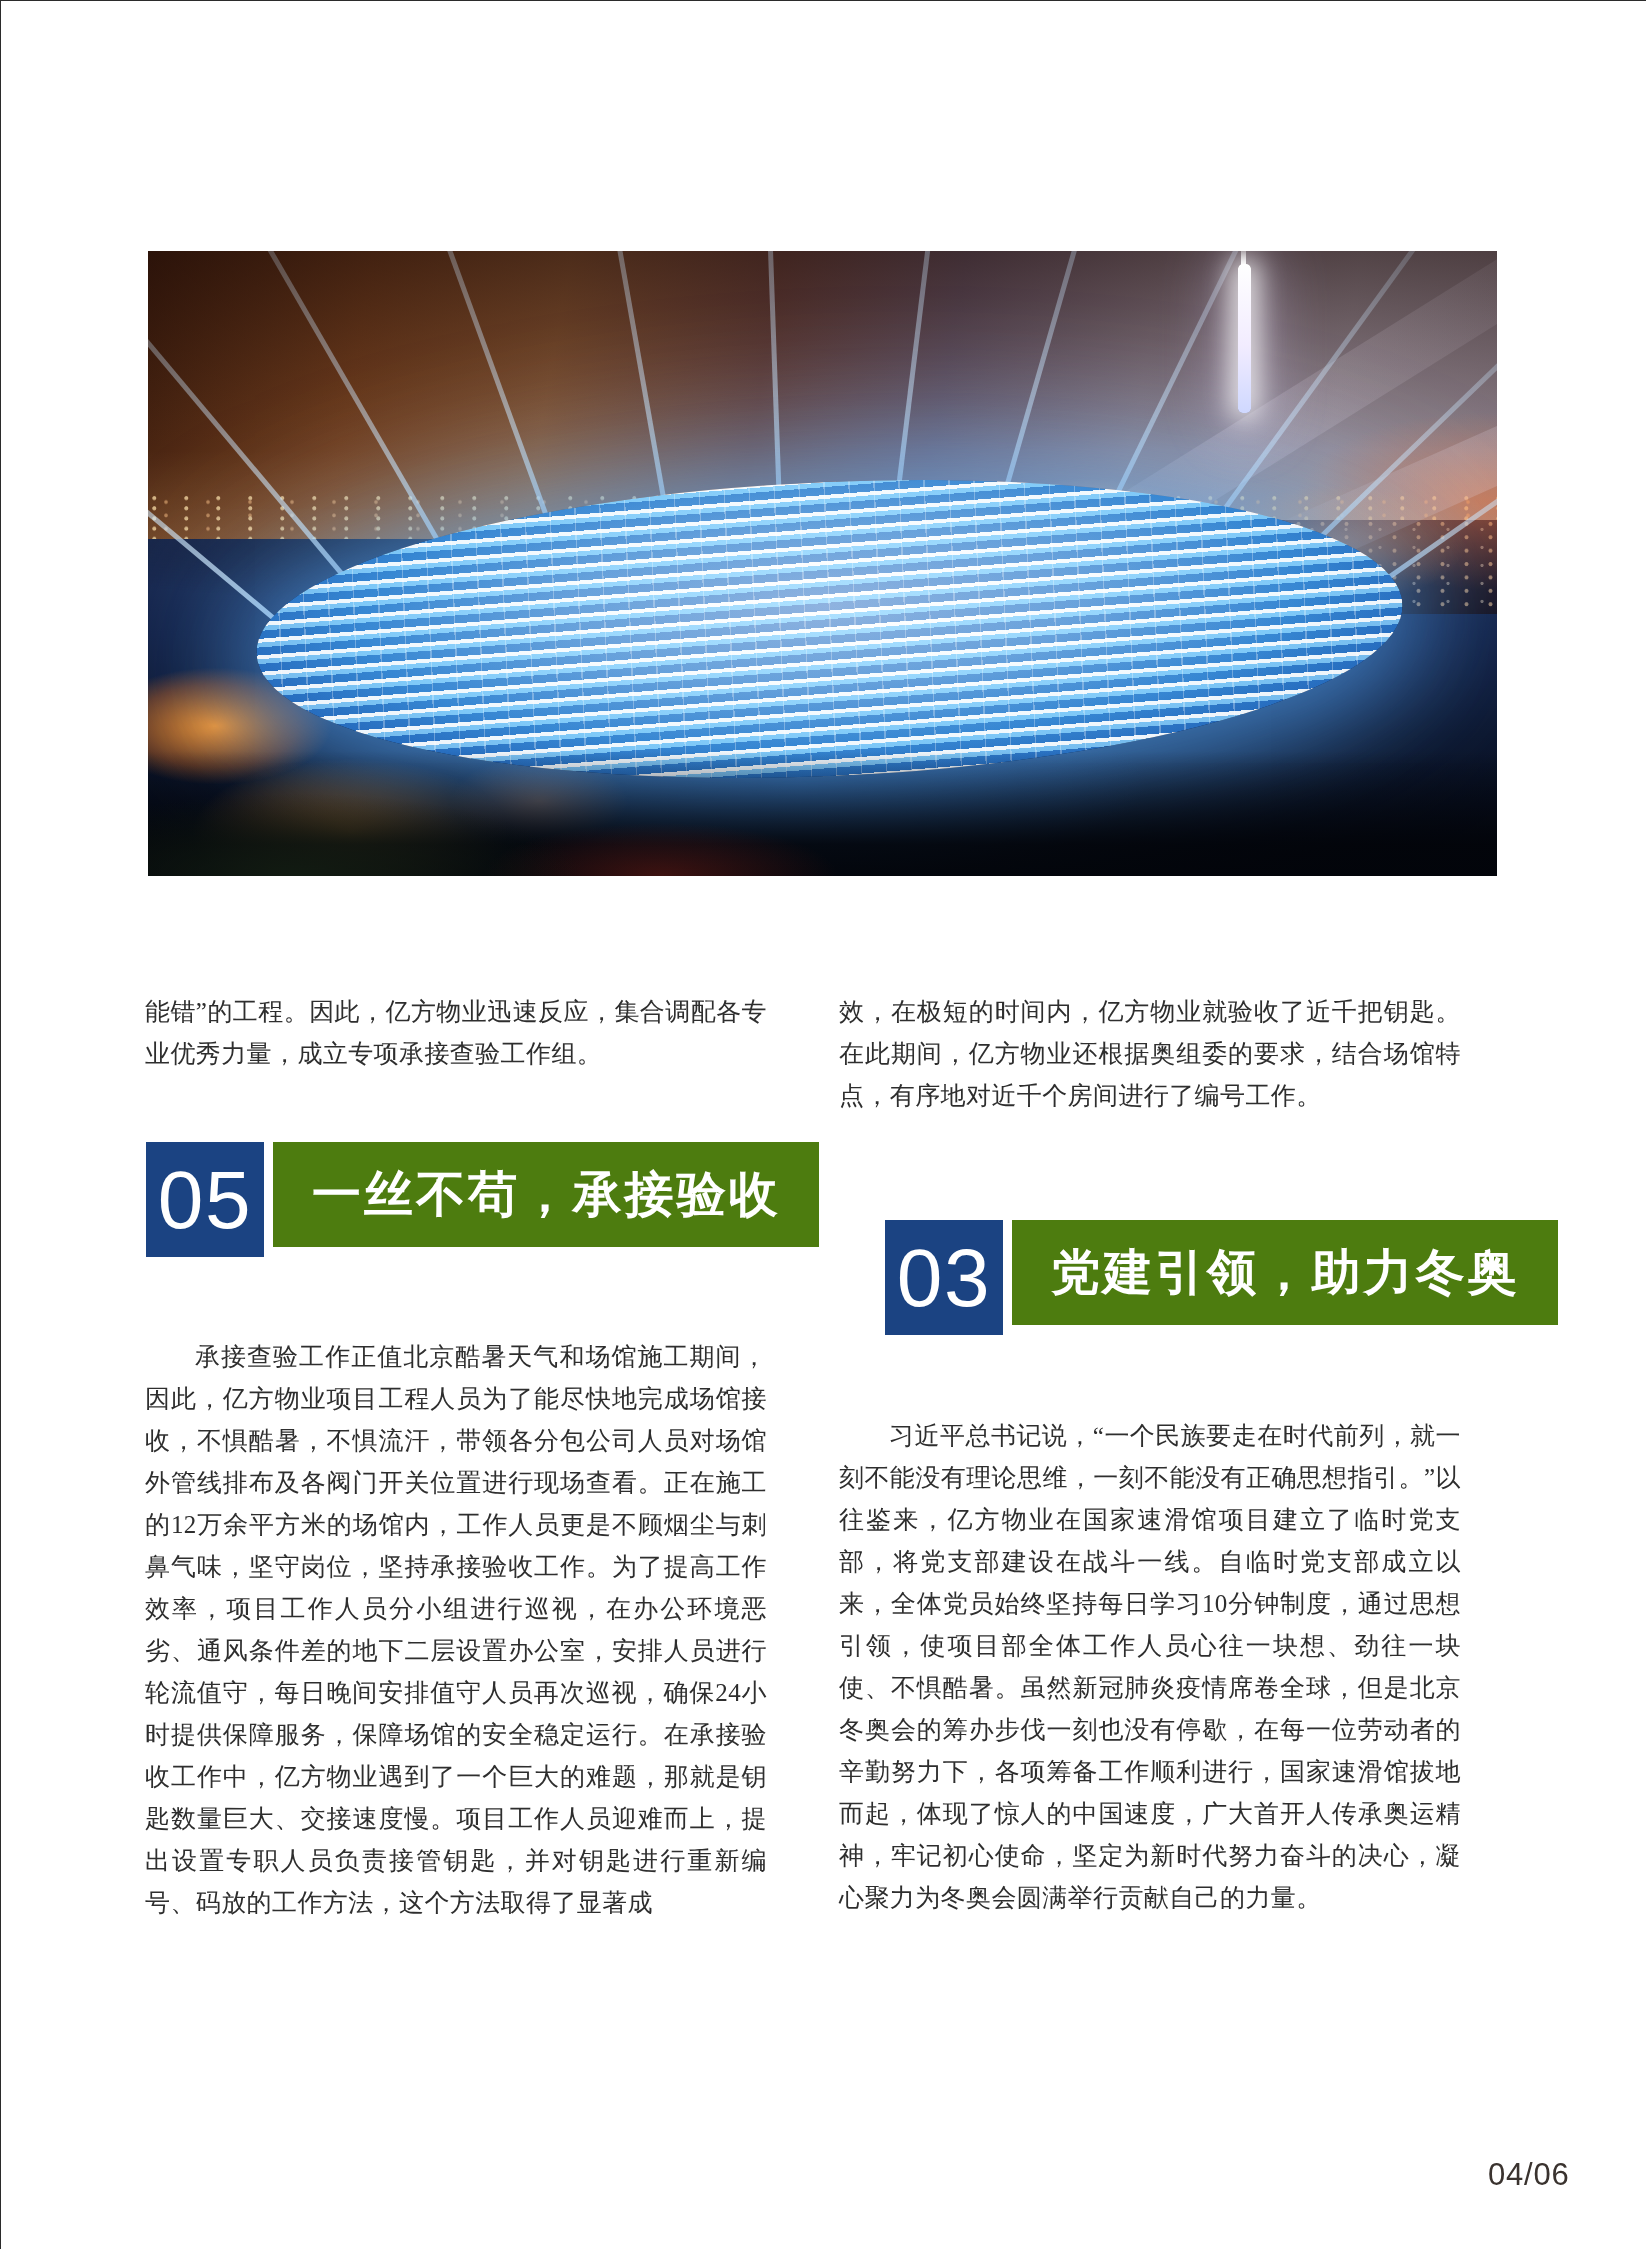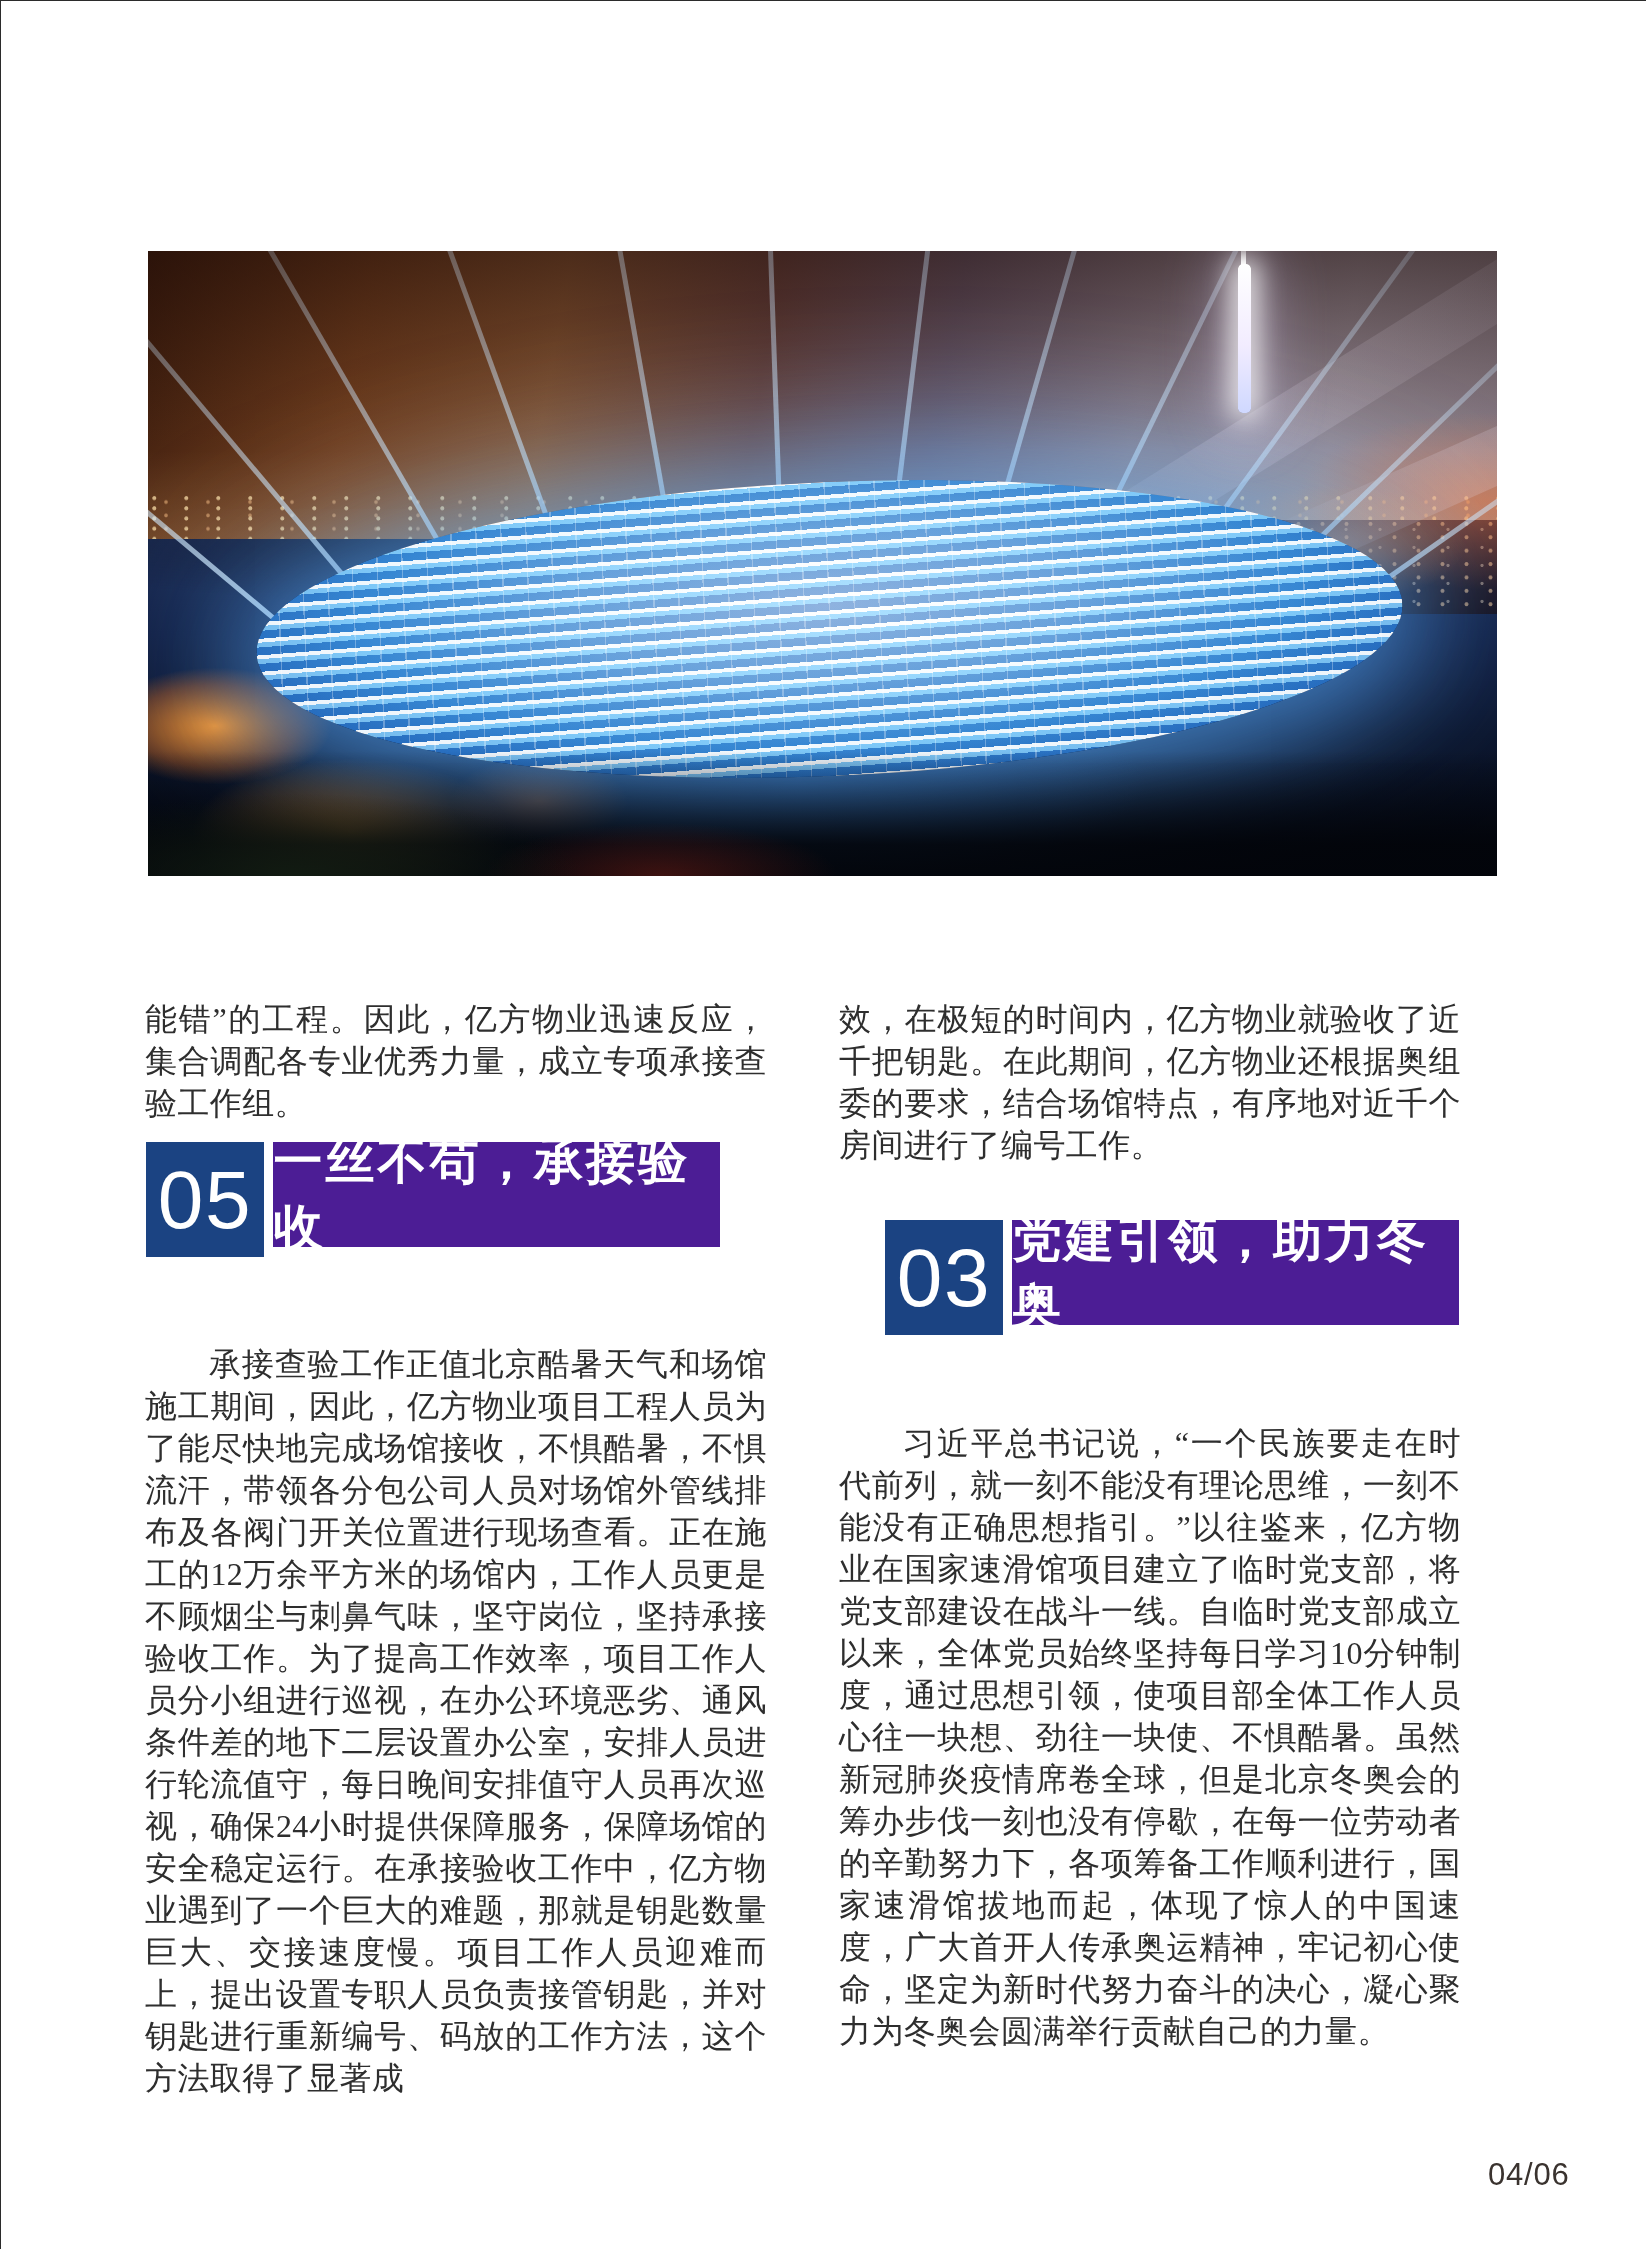--- a/index.html
+++ b/index.html
@@ -104,37 +104,37 @@
     left:0;right:0;bottom:0;height:20%;
     background:
       radial-gradient(ellipse 409px 118px at 11% 100%, rgba(18,28,18,.95), transparent 70%),
       radial-gradient(ellipse 236px 71px at 38% 100%, rgba(120,30,20,.5), transparent 75%),
       linear-gradient(180deg, transparent 0%, rgba(2,4,9,.9) 75%);
   }
 
   
   .body-text{
     position:absolute;width:622px;
-    font-size:32px;line-height:42px;color:#2e2e2e;
+    font-size:25px;line-height:42px;color:#2e2e2e;
     text-align:justify;letter-spacing:0.4px;
   }
   .indent{text-indent:2em;}
   .col-left{left:144px;}
   .col-right{left:838px;}
 
   
   .section-header{position:absolute;display:flex;align-items:flex-start;gap:9.4px;}
   .num-box{
     width:118px;height:115px;background:#1B4382;color:#ffffff;
     display:flex;align-items:center;justify-content:center;
     font-family:"Liberation Sans", sans-serif;font-weight:100;
     font-size:82px;letter-spacing:1.6px;
   }
   .title-box{
-    width:447px;height:105px;background:#4c1d95;color:#ffffff;
+    width:546px;height:105px;background:#4d7c0f;color:#ffffff;
     display:flex;align-items:center;justify-content:center;
     font-family:"Liberation Sans", sans-serif;font-weight:700;
     font-size:49px;letter-spacing:3.1px;
   }
 
   .page-number{
     position:absolute;left:1487px;top:2156px;
     font-family:"Liberation Sans", sans-serif;
     font-size:31px;color:#3a332f;letter-spacing:0.8px;
   }

